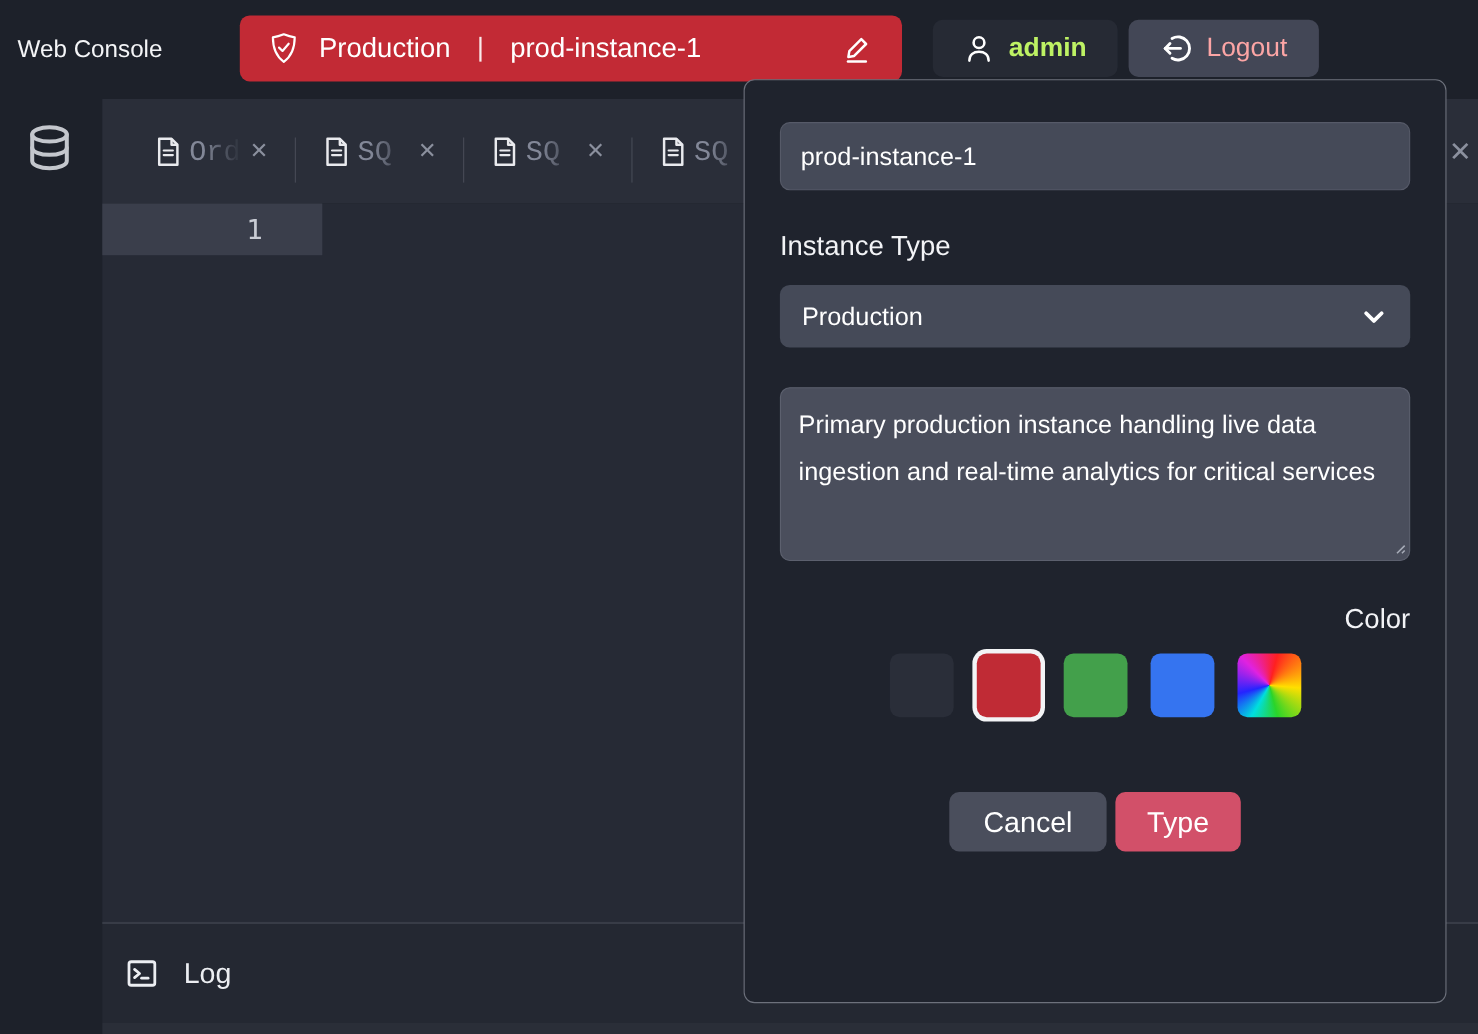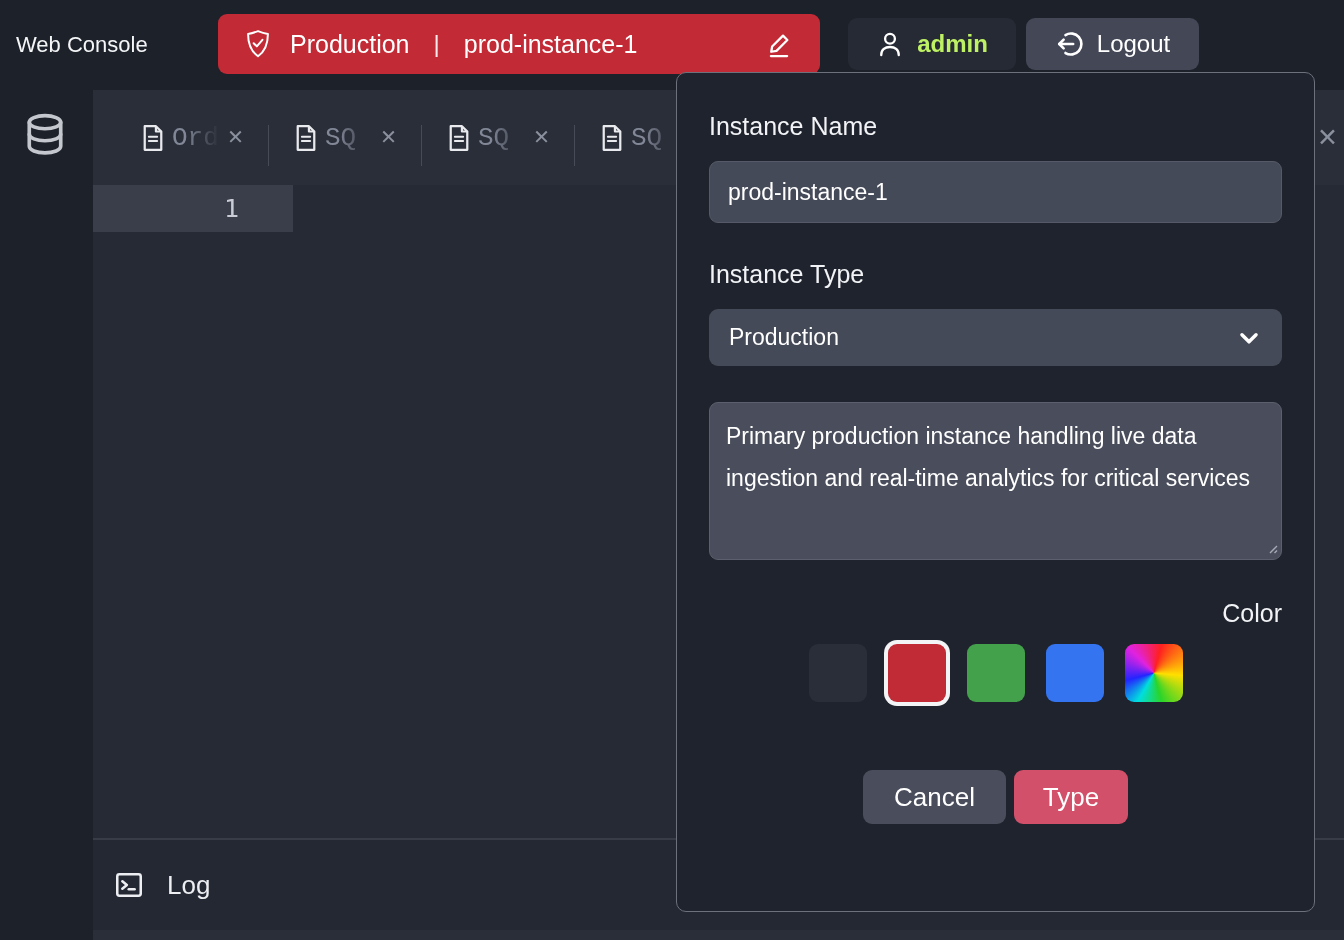--- a/index.html
+++ b/index.html
@@ -18,21 +18,21 @@
     background:#c22a35; border-radius:9px; display:flex; align-items:center;
     padding:0 26px; color:#fff; gap:18px; cursor:pointer; }
   .badge-type, .badge-name { font-size:25px; }
   .badge-sep { font-size:24px; font-weight:300; opacity:.9; margin:0 6px; }
   .badge-edit { margin-left:auto; display:flex; }
   .user-chip { position:absolute; left:848px; top:18px; width:168px; height:52px;
     background:#262a34; border-radius:9px; display:flex; align-items:center; justify-content:center;
     gap:13px; color:#bef264; font-size:24px; font-weight:bold; }
   .logout-btn { position:absolute; left:1026px; top:18px; width:173px; height:52px;
     background:#434756; border-radius:9px; display:flex; align-items:center; justify-content:center;
-    gap:12px; color:#ffffff; font-size:24px; cursor:pointer; }
+    gap:12px; color:#fca5a5; font-size:24px; cursor:pointer; }
 
   
   .sidebar { position:absolute; left:0; top:90px; width:93px; height:850px; background:#1d212a; }
   .db-icon { position:absolute; left:22px; top:20px; display:flex; cursor:pointer; }
 
   
   .tabbar { position:absolute; left:93px; top:90px; width:1251px; height:95px; background:#2a2e39;
     display:flex; align-items:center; padding-left:22px; }
   .tab { width:153px; height:79px; display:flex; align-items:center; justify-content:center;
     gap:6px; position:relative; cursor:pointer;font-family:Liberation Mono, monospace; }
@@ -199,21 +199,20 @@
         <rect x="3.2" y="4" width="17.6" height="16" rx="1.6"></rect>
         <path d="M7 9.2 L10.4 12 L7 14.8"></path>
         <path d="M11.8 15.2 H16.2"></path>
       </svg>
     </span>
     <span class="log-label">Log</span>
   </div>
   <div class="footer"></div>
 
   <div class="modal">
-    <div class="field-label">Instance Name</div>
     <input class="text-input" type="text" value="prod-instance-1" style="">
 
     <div class="field-label">Instance Type</div>
     <div class="select">
       <span>Production</span>
       <span class="chev">
         <svg width="26" height="26" viewBox="0 0 24 24" fill="none" stroke="#fff" stroke-width="3.2" stroke-linecap="round" stroke-linejoin="round">
           <path d="M5.5 9 L12 15.5 L18.5 9"></path>
         </svg>
       </span>

